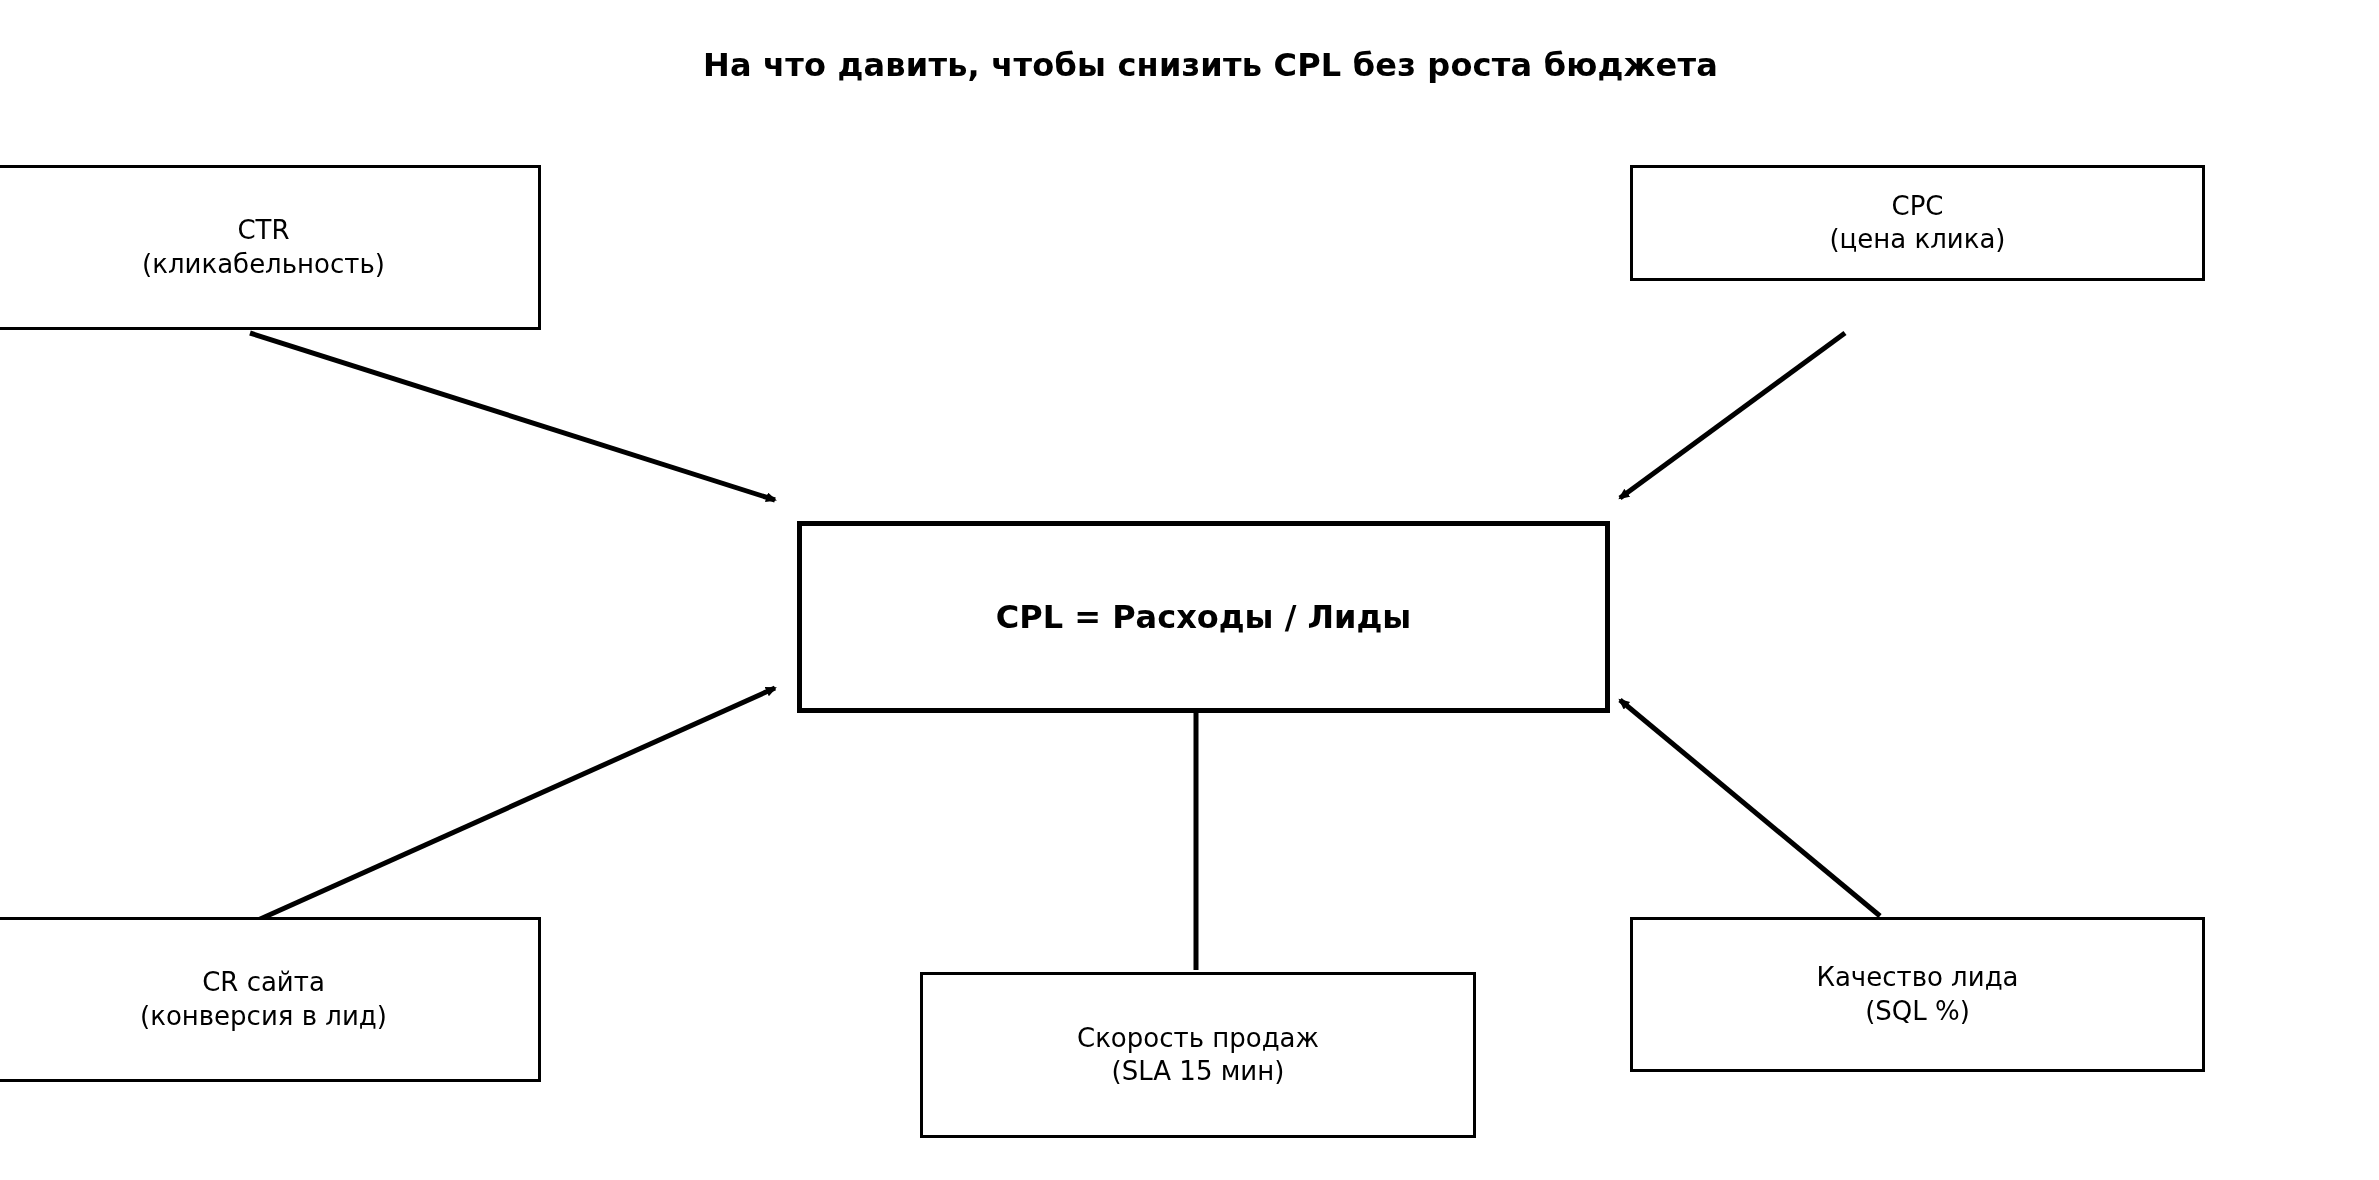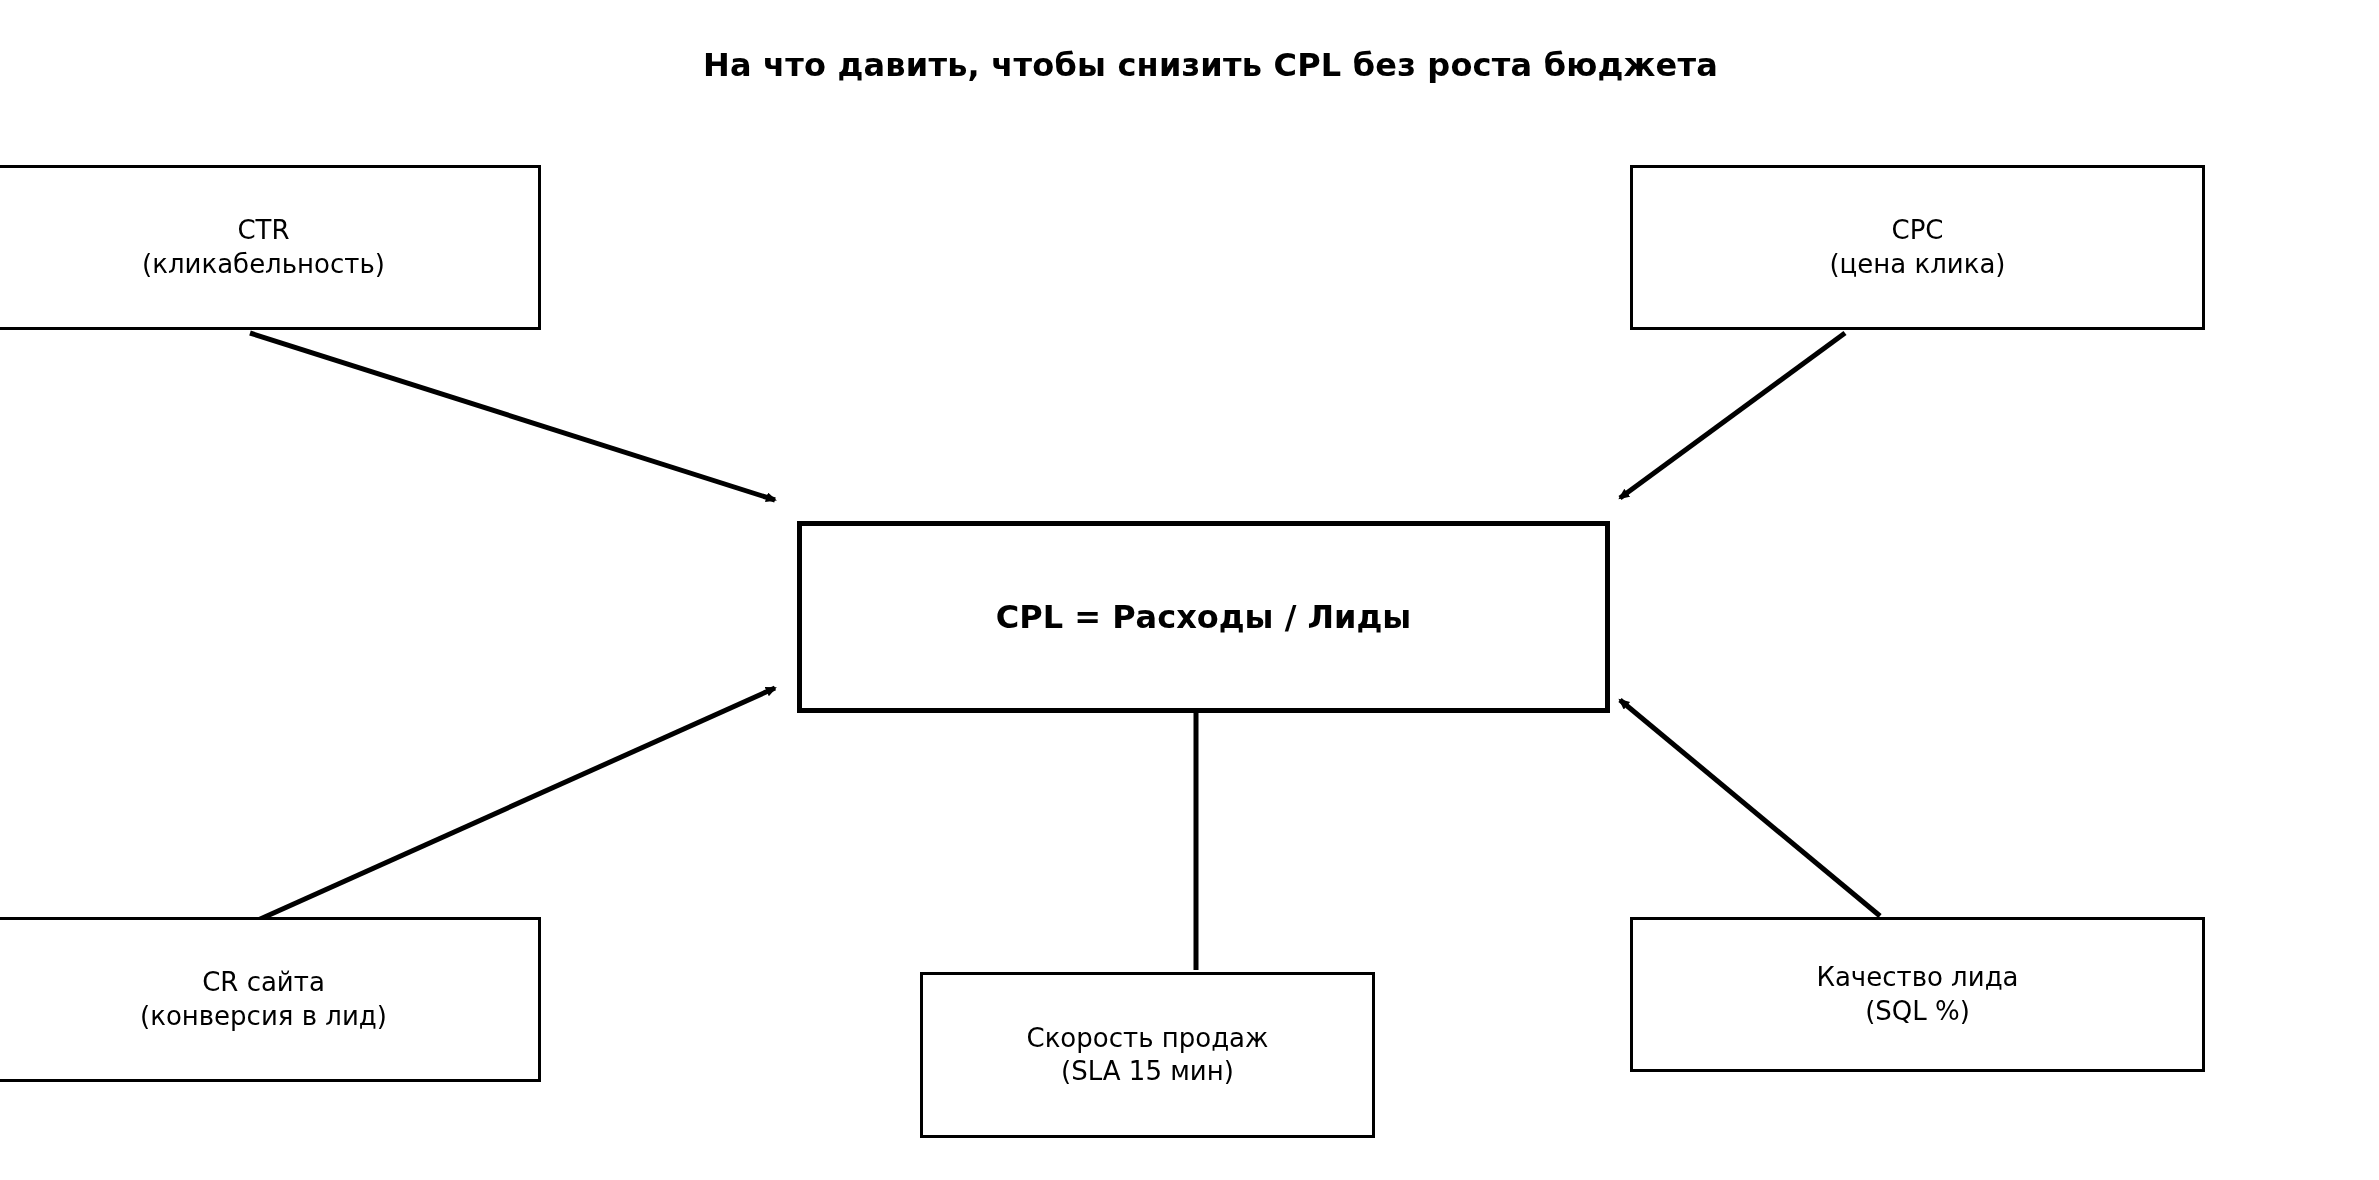--- a/index.html
+++ b/index.html
@@ -51,24 +51,24 @@
     white-space: pre-line;
     z-index: 2;
   }
   .node.center {
     border-width: 5px;
     font-size: 32px;
     font-weight: bold;
   }
   
   #node-ctr      { left: -14px;  top: 165px;  width: 555px;  height: 165px; }
-  #node-cpc      { left: 1630px; top: 165px;  width: 575px;  height: 165px; }
+  #node-cpc      { left: 1630px; top: 165px;  width: 575px;  height: 116px; }
   #node-center   { left: 797px;  top: 500px;  width: 813px;  height: 192px; margin-top: 21px; }
   #node-cr       { left: -14px;  top: 917px;  width: 555px;  height: 165px; }
-  #node-speed    { left: 920px;  top: 972px;  width: 455px;  height: 166px; }
+  #node-speed    { left: 920px;  top: 972px;  width: 556px;  height: 166px; }
   #node-quality  { left: 1630px; top: 917px;  width: 575px;  height: 155px; }
 </style>
 </head>
 <body>
 
 <div id="canvas">
 
   <div id="title">На что давить, чтобы снизить CPL без роста бюджета</div>
 
   <svg id="edges" viewBox="0 0 2379 1180">

